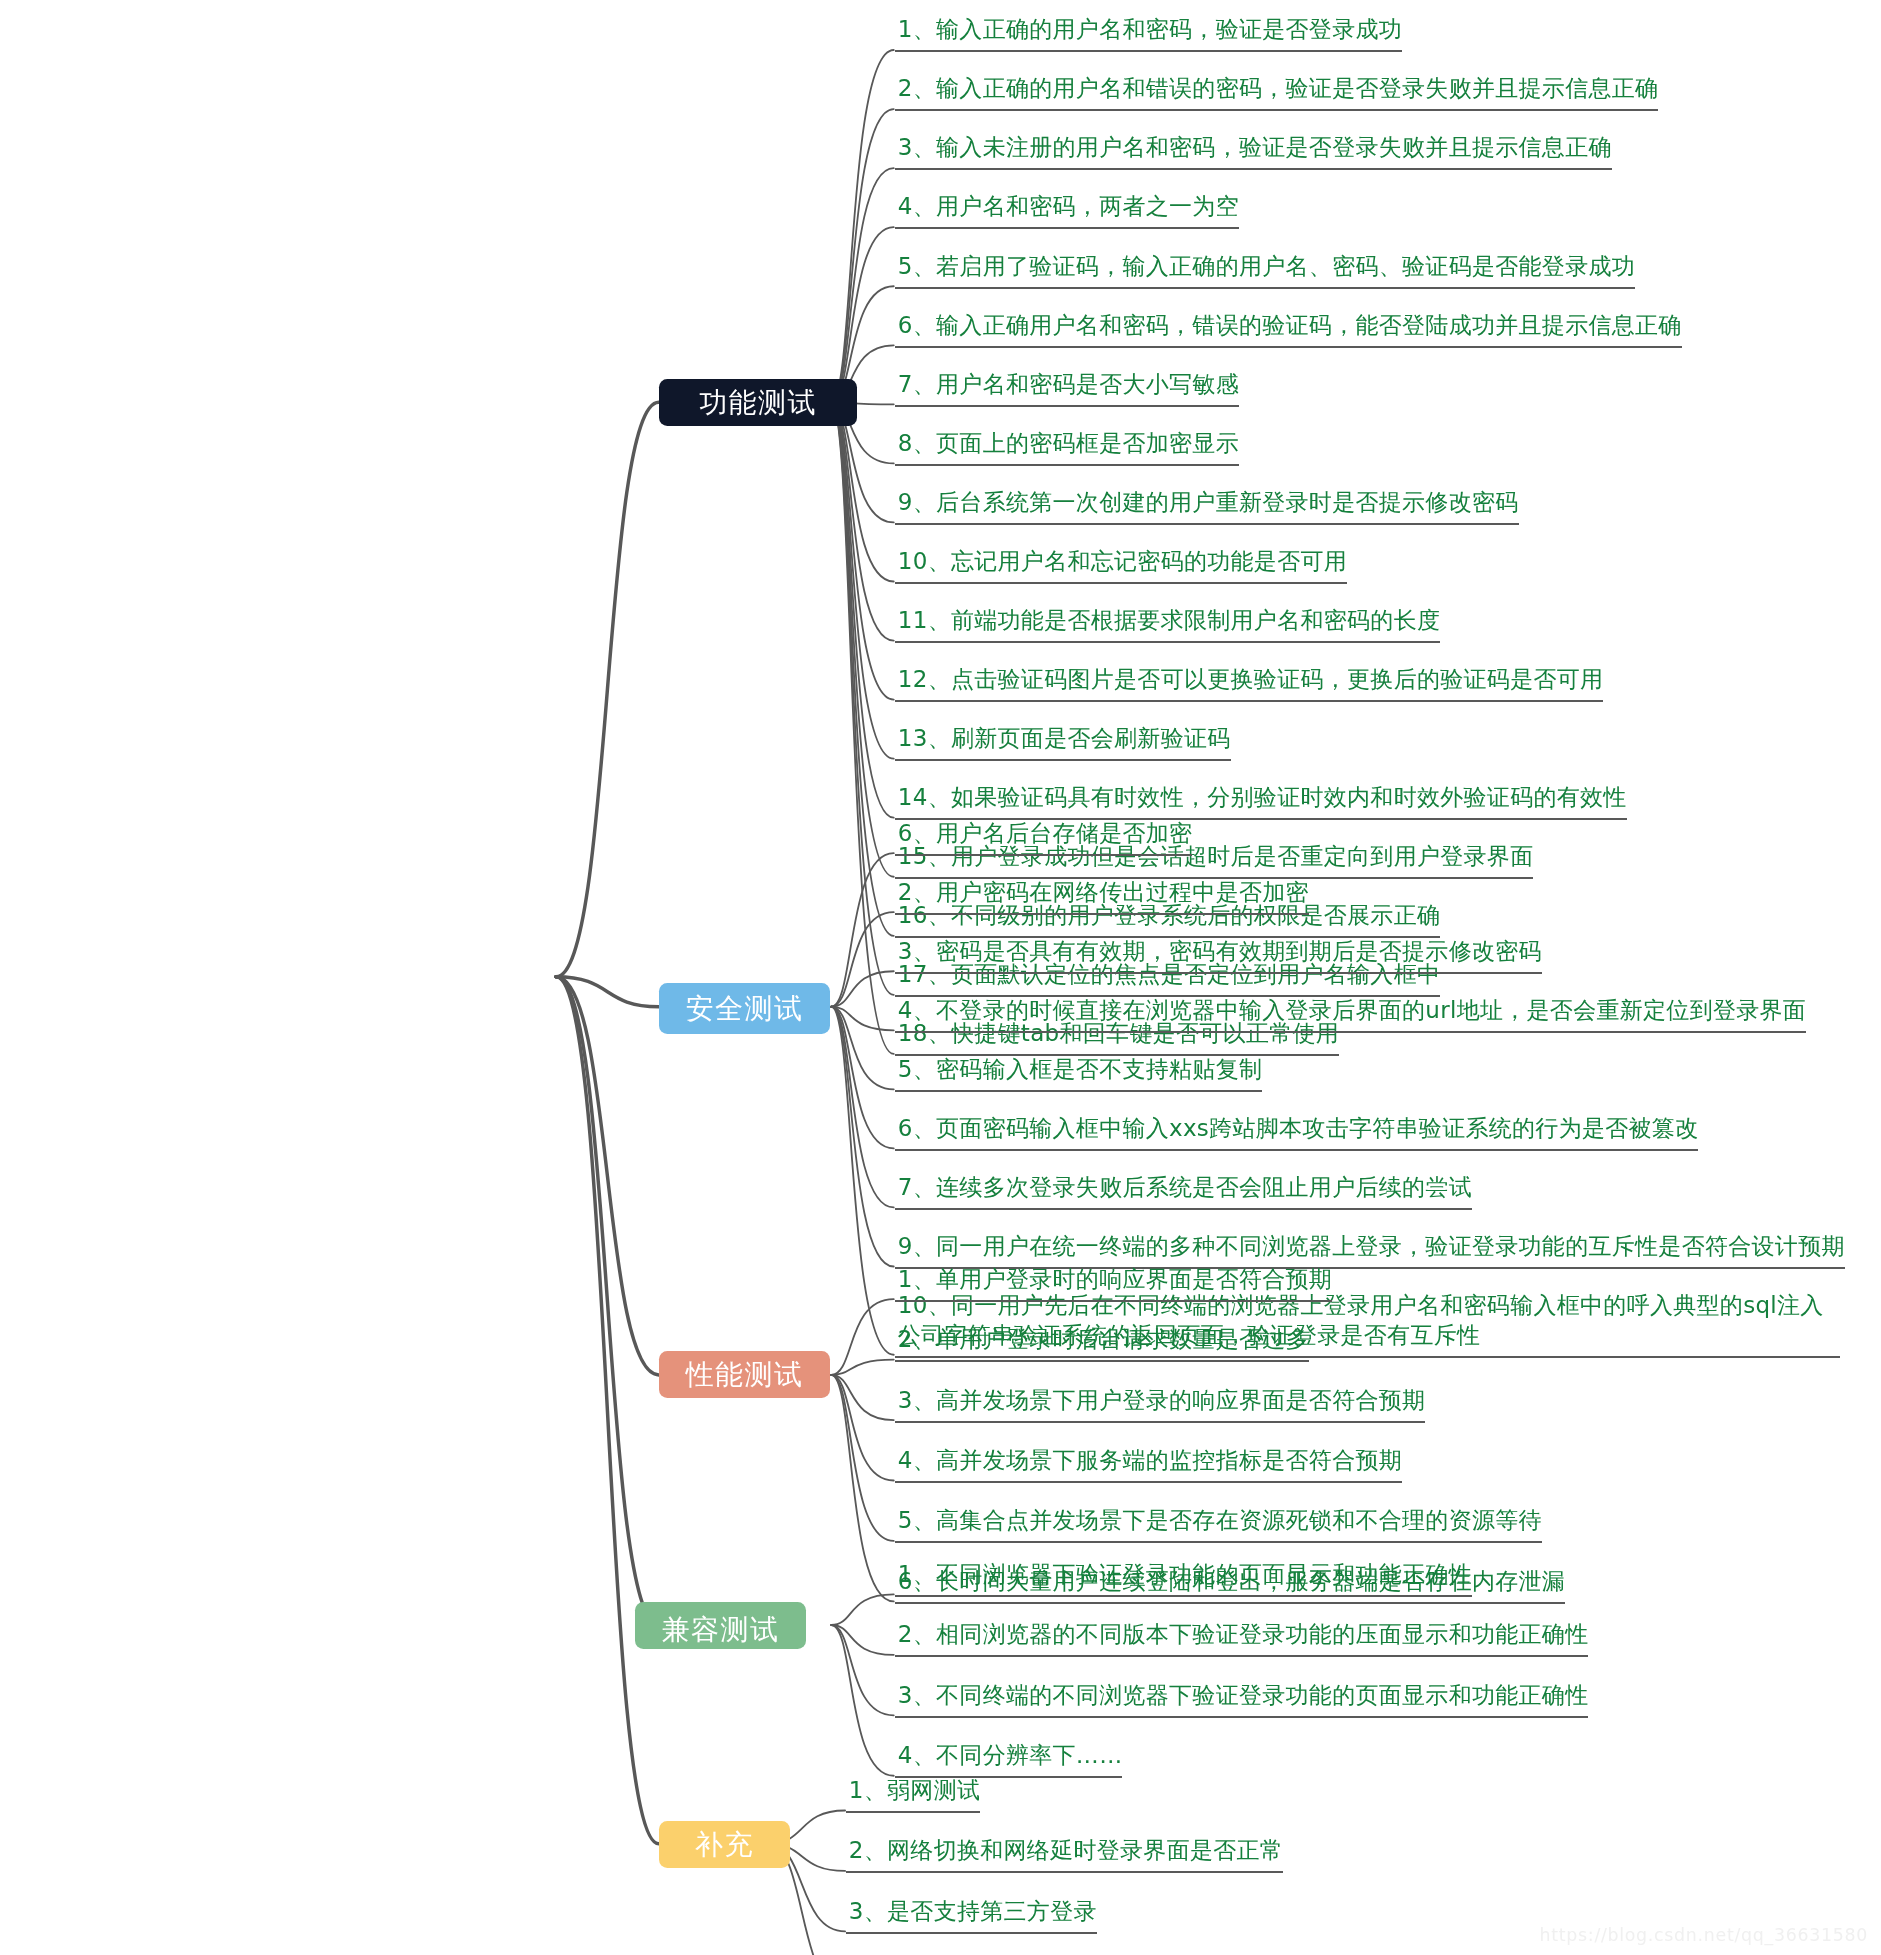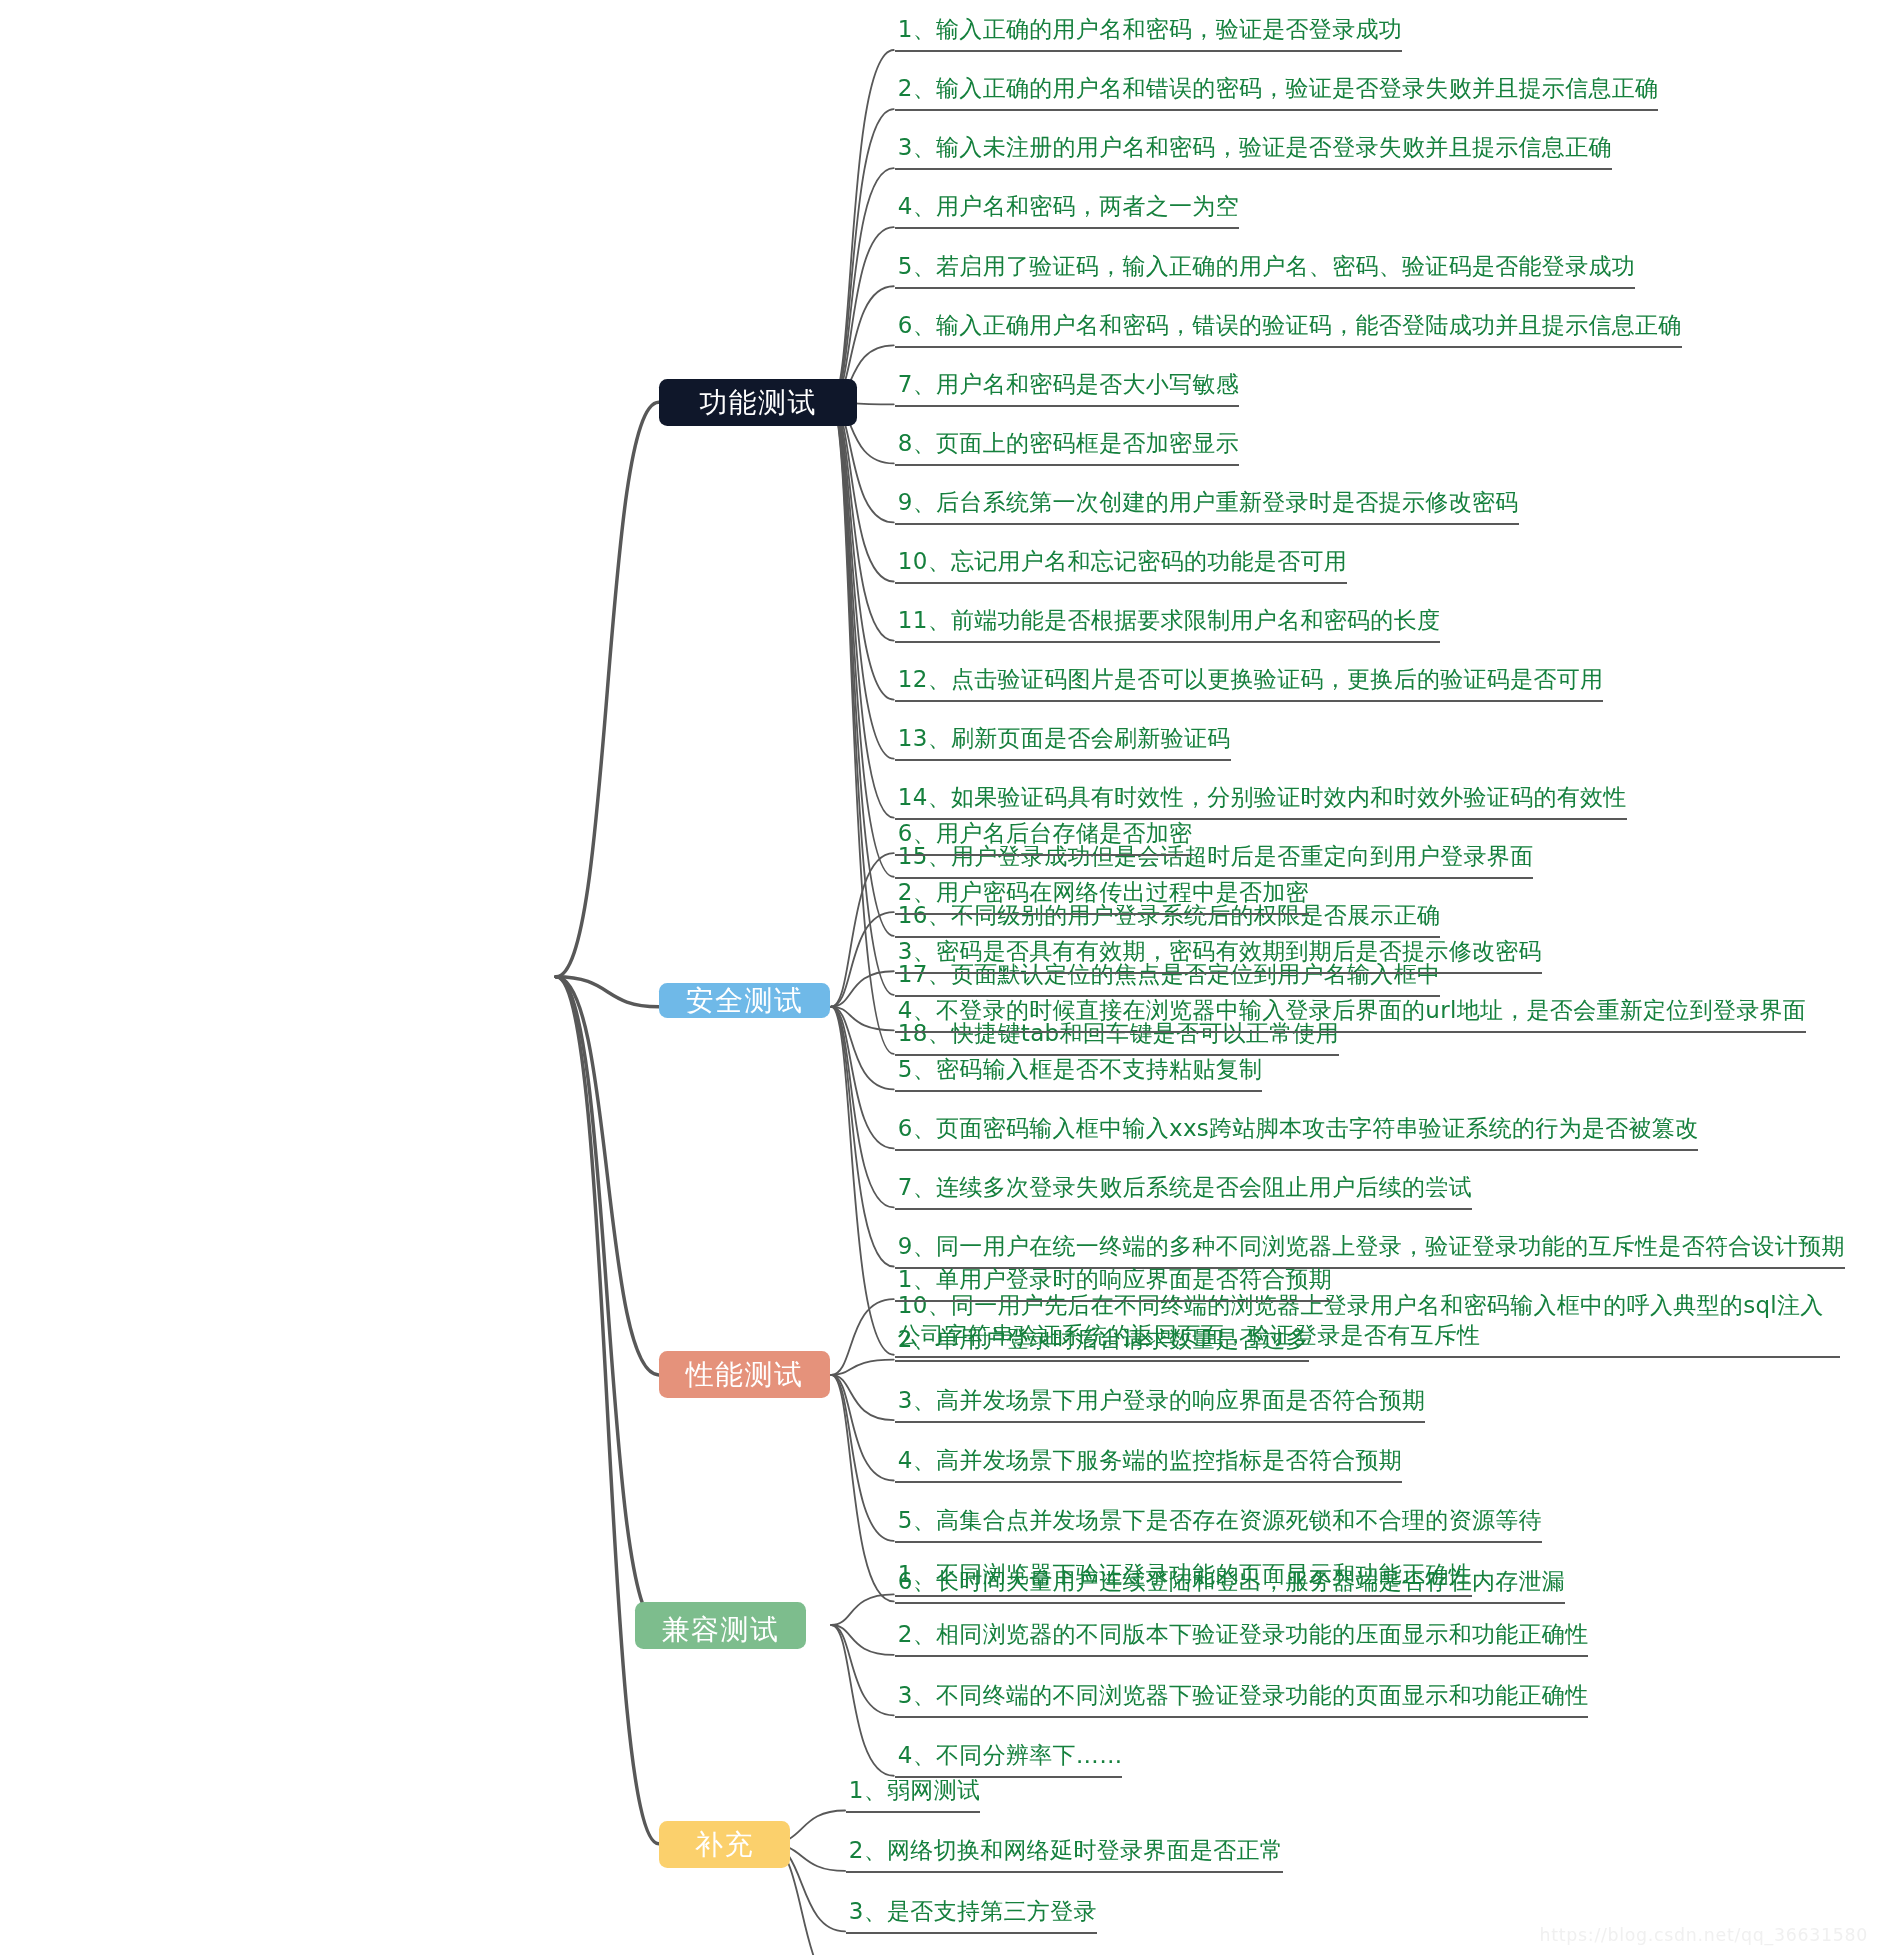--- a/index.html
+++ b/index.html
@@ -126,21 +126,21 @@
       <path d="M 1106 2654 C 1160 2654, 1148 2693, 1216 2693" fill="none" stroke="#585858" stroke-width="2.6" stroke-linecap="round"></path>
       <path d="M 1106 2654 C 1160 2654, 1148 2780, 1216 2780" fill="none" stroke="#585858" stroke-width="2.6" stroke-linecap="round"></path>
       <path d="M 1106 2654 C 1160 2654, 1148 2867, 1216 2867" fill="none" stroke="#585858" stroke-width="2.6" stroke-linecap="round"></path>
     </svg>
 
 
   <div id="branch-layer">
       <div class="node branch-node" style="left: 659px; top: 379px; width: 198px; height: 47px; background: #0f172a;">
         <span>功能测试</span>
       </div>
-      <div class="node branch-node" style="left: 659px; top: 983px; width: 171px; height: 35px; background: rgb(111, 185, 232);">
+      <div class="node branch-node" style="left: 659px; top: 983px; width: 171px; height: 51px; background: rgb(111, 185, 232);">
         <span>安全测试</span>
       </div>
       <div class="node branch-node" style="left: 659px; top: 1351px; width: 171px; height: 47px; background: rgb(229, 146, 123);">
         <span>性能测试</span>
       </div>
       <div class="node branch-node" style="left: 635px; top: 1602px; width: 171px; height: 47px; background: rgb(125, 189, 141); align-items: flex-end;">
         <span>兼容测试</span>
       </div>
       <div class="node branch-node" style="left: 659px; top: 1821px; width: 131px; height: 47px; background: rgb(251, 208, 108);">
         <span>补充</span>

